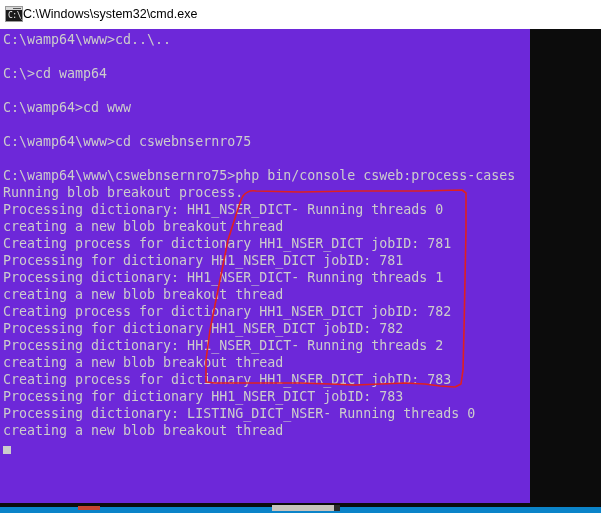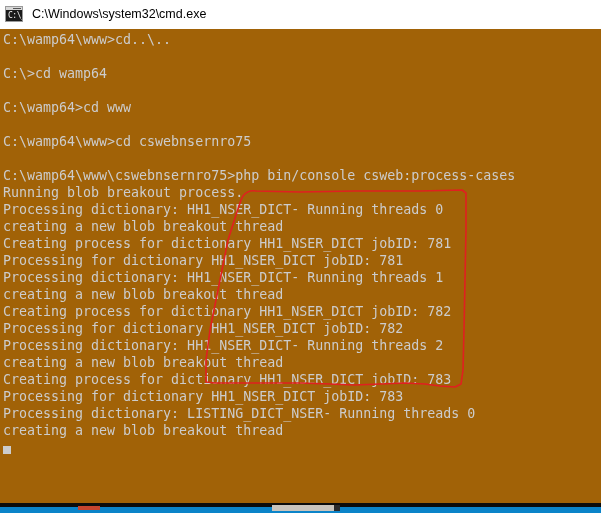--- a/index.html
+++ b/index.html
@@ -56,34 +56,33 @@
     position: absolute;
     left: 2px; top: 4px;
     color: #f0f0f0;
     font-family: "DejaVu Sans Mono", monospace;
     font-size: 8px;
     line-height: 9px;
     letter-spacing: -0.5px;
     white-space: nowrap;
   }
   .title-text {
-    margin-left: 9px;
     font-size: 12.5px;
     color: #000000;
     white-space: nowrap;
     line-height: 16px;
   }
 
   
   .console {
     position: absolute;
     left: 0; top: 29px;
-    width: 601px;
+    width: 530px;
     height: 474px;
-    background: #a16207;
+    background: #6d28d9;
     overflow: hidden;
   }
   .console-text {
     position: absolute;
     left: 3px;
     top: 2px;
     font-family: "DejaVu Sans Mono", monospace;
     font-size: 13.3px;
     line-height: 17px;
     color: #cccccc;

